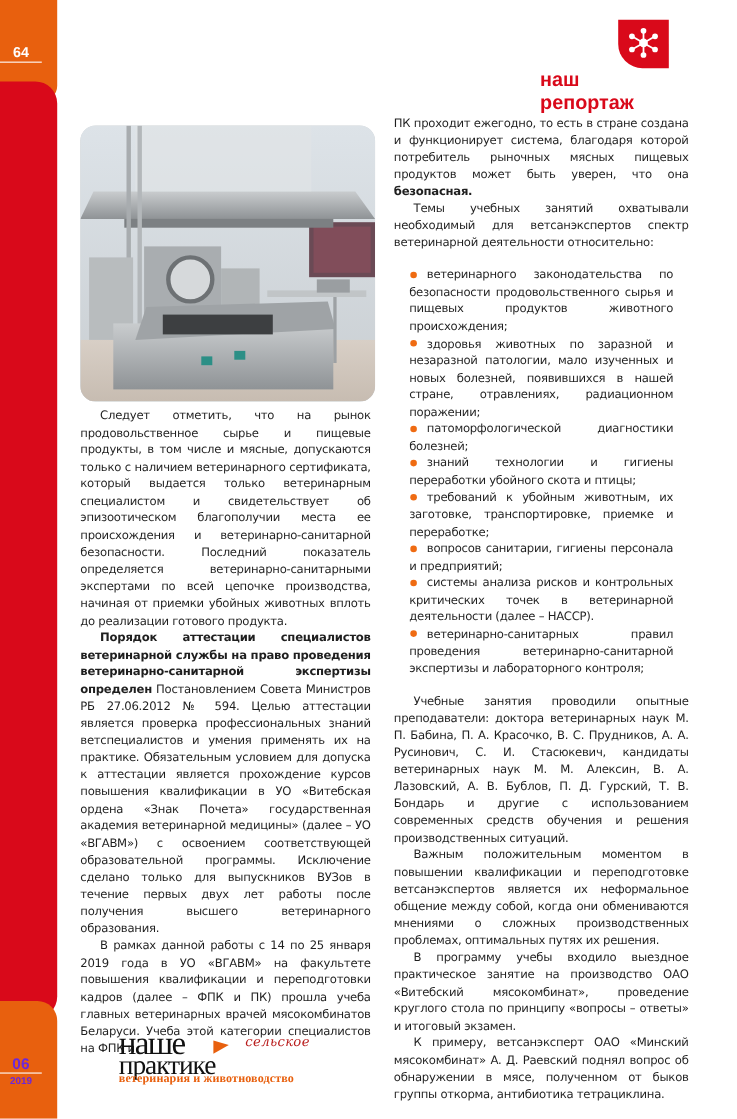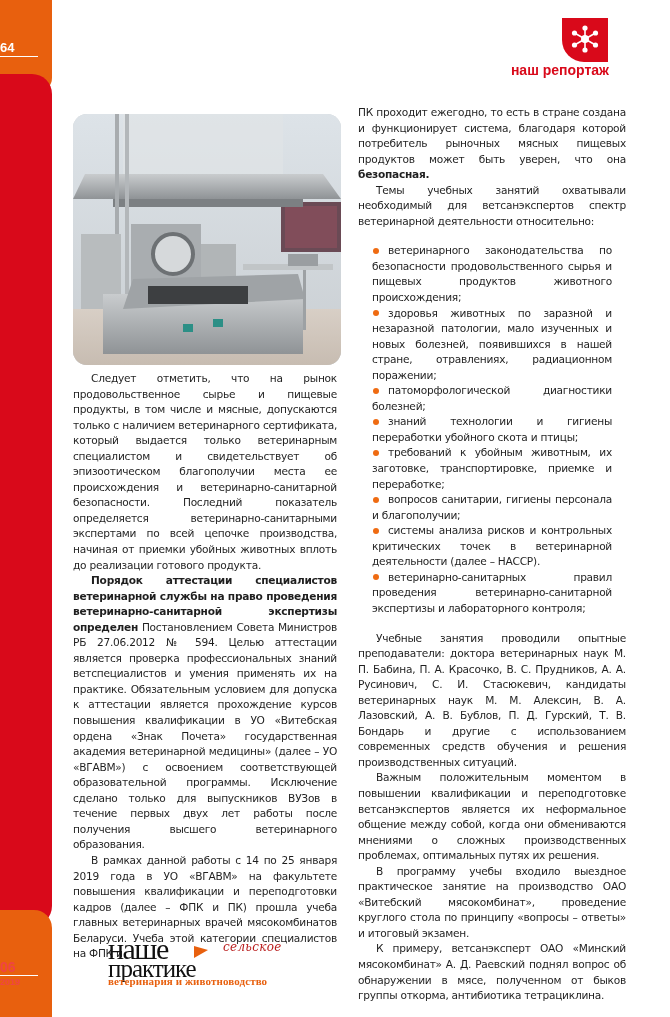--- a/index.html
+++ b/index.html
@@ -5,34 +5,34 @@
   html, body { margin:0; padding:0; }
   body { width:670px; height:1017px; background:#ffffff; position:relative; overflow:hidden;
          font-family:"DejaVu Sans", "Liberation Sans", sans-serif; color:#1c1c1c; }
   
   .tab-top { position:absolute; left:0; top:0; width:52px; height:92px; background:#e8600e;
              border-radius:0 0 14px 0; }
   .tab-red { position:absolute; left:0; top:74px; width:52px; height:852px; background:#d9091a;
              border-radius:0 20px 20px 0; }
   .tab-bottom { position:absolute; left:0; top:910px; width:52px; height:107px; background:#e8600e;
                 border-radius:0 18px 0 0; }
-  .page-num { position:absolute; left:0; top:40px; width:38px; text-align:left; color:#fff;
+  .page-num { position:absolute; left:0; top:40px; width:38px; text-align:center; color:#fff;
               font-family:"Liberation Sans", sans-serif; font-weight:bold; font-size:13px;
               border-bottom:1.5px solid #fff; padding-bottom:1px; }
-  .issue { position:absolute; left:0; top:960px; width:38px; text-align:left; color:#ef4444;
+  .issue { position:absolute; left:0; top:960px; width:38px; text-align:center; color:#6d28d9;
            font-family:"Liberation Sans", sans-serif; font-weight:bold; }
   .issue .num { font-size:14px; border-bottom:1.5px solid #fff; display:block; line-height:15px; }
   .issue .yr { font-size:9px; display:block; line-height:12px; }
 
   
   .rubric-badge { position:absolute; left:562px; top:18px; width:46px; height:44px; background:#d9091a;
                   border-radius:0 0 0 22px; }
   .rubric-badge svg { position:absolute; left:8px; top:6px; }
-  .rubric-label { position:absolute; left:491px; top:62px; width:118px; text-align:right;
-                  color:#d9091a; font-family:"Liberation Sans", sans-serif; font-weight:bold; font-size:14px; }
+  .rubric-label { position:absolute; left:491px; top:62px; width:118px; text-align:left;
+                  color:#d9091a; font-family:"Liberation Sans", sans-serif; font-weight:bold; font-size:18px; }
 
   
   .photo { position:absolute; left:73px; top:114px; width:268px; height:251px; border-radius:14px;
            overflow:hidden; background:#cfd3d6; }
 
   
   .col { position:absolute; font-family:"DejaVu Sans", sans-serif; font-size:10.6px;
          line-height:15.55px; text-align:justify; color:#1f1f1f; letter-spacing:-0.25px; }
   .col-left { left:73px; top:371px; width:264px; }
   .col-right { left:358px; top:105px; width:268px; }
@@ -144,21 +144,21 @@
 
 <div class="col col-right">
   <p class="noind"><span>ПК проходит ежегодно, то есть в стране создана и функционирует система, благодаря которой потребитель рыночных мясных пищевых продуктов может быть уверен, что она </span><b>безопасная.</b></p>
   <p>Темы учебных занятий охватывали необходимый для ветсанэкспертов спектр ветеринарной деятельности относительно:</p>
   <ul>
     <li><span class="dot"></span><span>ветеринарного законодательства по безопасности продовольственного сырья и пищевых продуктов животного происхождения;</span></li>
     <li><span class="dot"></span><span>здоровья животных по заразной и незаразной патологии, мало изученных и новых болезней, появившихся в нашей стране, отравлениях, радиационном поражении;</span></li>
     <li><span class="dot"></span><span>патоморфологической диагностики болезней;</span></li>
     <li><span class="dot"></span><span>знаний технологии и гигиены переработки убойного скота и птицы;</span></li>
     <li><span class="dot"></span><span>требований к убойным животным, их заготовке, транспортировке, приемке и переработке;</span></li>
-    <li><span class="dot"></span><span>вопросов санитарии, гигиены персонала и благополучии;</span></li>
+    <li><span class="dot"></span><span>вопросов санитарии, гигиены персонала и предприятий;</span></li>
     <li><span class="dot"></span><span>системы анализа рисков и контрольных критических точек в ветеринарной деятельности (далее – НАССР).</span></li>
     <li><span class="dot"></span><span>ветеринарно-санитарных правил проведения ветеринарно-санитарной экспертизы и лабораторного контроля;</span></li>
   </ul>
   <p>Учебные занятия проводили опытные преподаватели: доктора ветеринарных наук М. П. Бабина, П. А. Красочко, В. С. Прудников, А. А. Русинович, С. И. Стасюкевич, кандидаты ветеринарных наук М. М. Алексин, В. А. Лазовский, А. В. Бублов, П. Д. Гурский, Т. В. Бондарь и другие с использованием современных средств обучения и решения производственных ситуаций.</p>
   <p>Важным положительным моментом в повышении квалификации и переподготовке ветсанэкспертов является их неформальное общение между собой, когда они обмениваются мнениями о сложных производственных проблемах, оптимальных путях их решения.</p>
   <p>В программу учебы входило выездное практическое занятие на производство ОАО «Витебский мясокомбинат», проведение круглого стола по принципу «вопросы – ответы» и итоговый экзамен.</p>
   <p>К примеру, ветсанэксперт ОАО «Минский мясокомбинат» А. Д. Раевский поднял вопрос об обнаружении в мясе, полученном от быков группы откорма, антибиотика тетрациклина.</p>
 </div>
 
 <div class="mag-logo">

